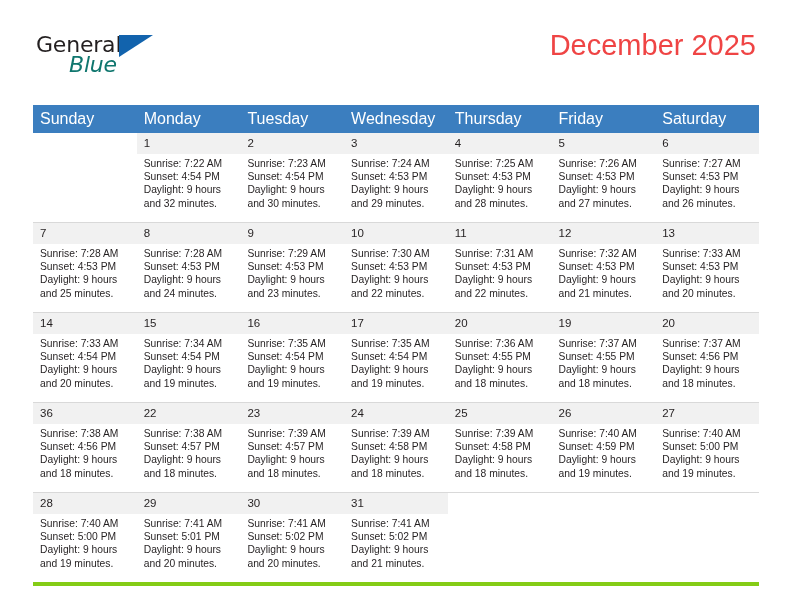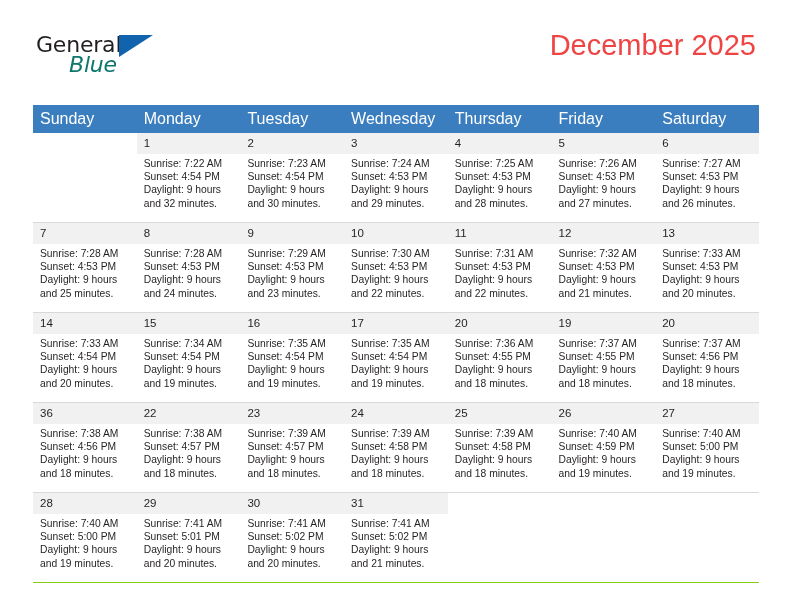--- a/index.html
+++ b/index.html
@@ -113,21 +113,21 @@
     padding: 0;
     width: 103.7px;
     height: 89px;
     border: none;
     background: #ffffff;
   }
   .calendar tbody tr {
     border-bottom: 1px solid #d9d9d9;
   }
   .calendar tbody tr:last-child {
-    border-bottom: 1px solid #84cc16;
+    border-bottom: 4px solid #84cc16;
   }
   .daynum {
     background: #f1f1f1;
     font-size: 11.5px;
     color: #231f20;
     padding: 4px 0 4px 7px;
     height: 13px;
     line-height: 13px;
   }
   td.empty .daynum {

